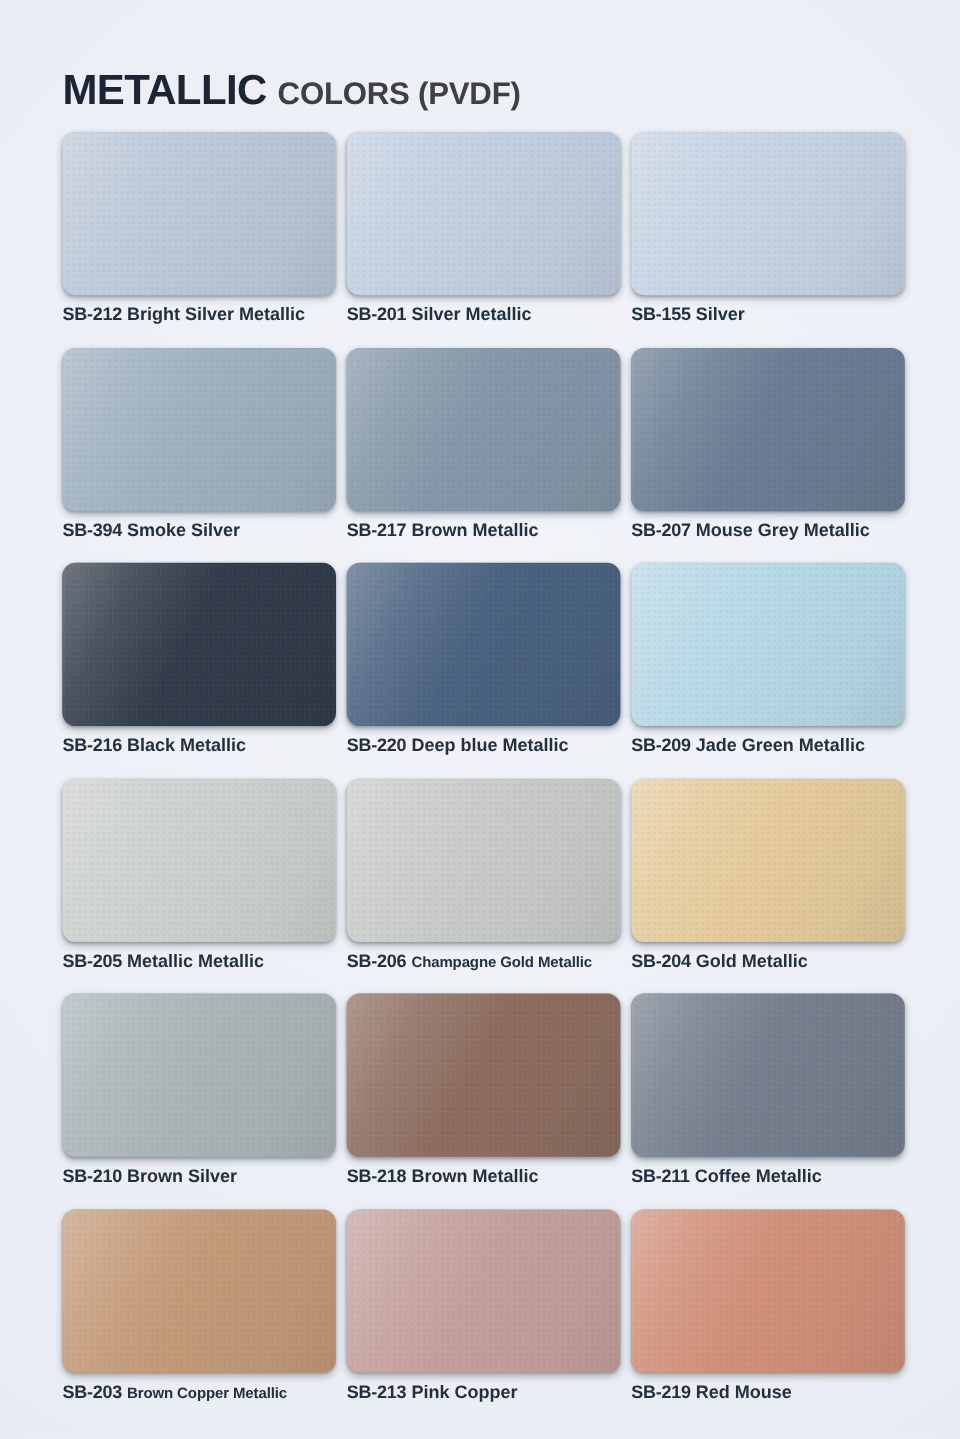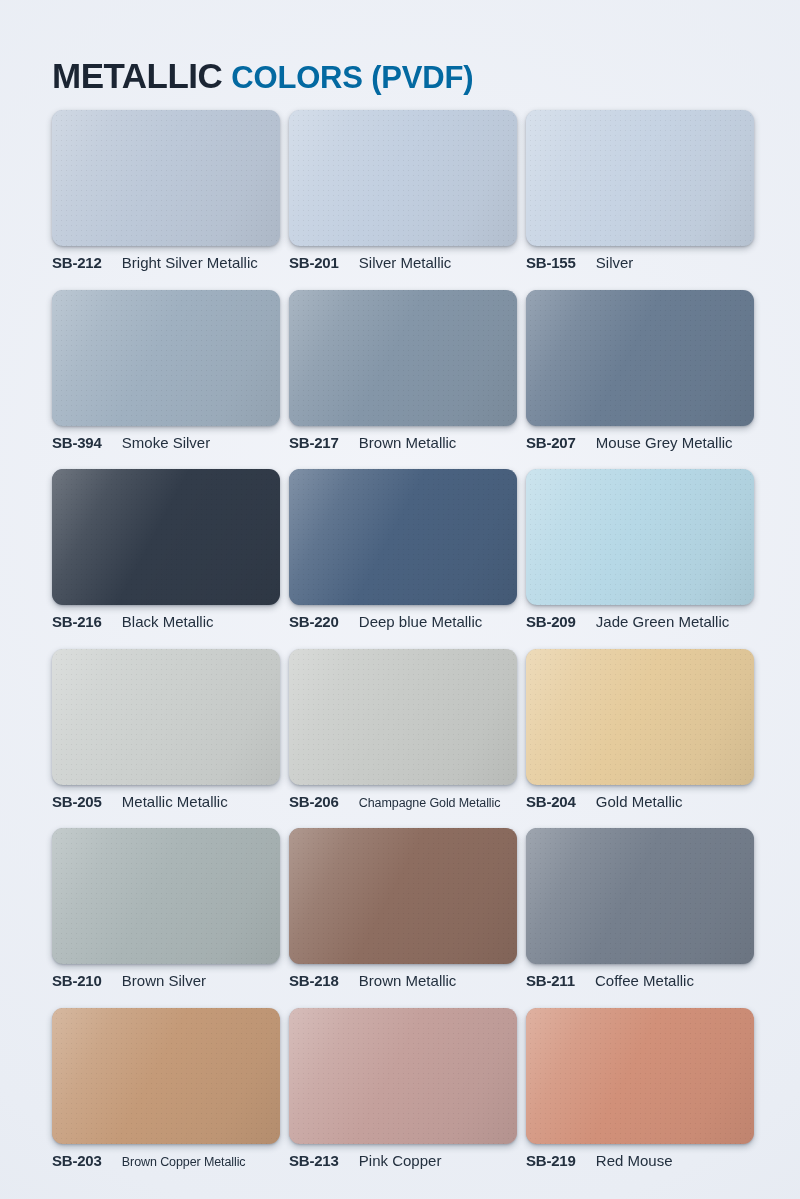--- a/index.html
+++ b/index.html
@@ -43,24 +43,24 @@
     margin-bottom: 6px;
   }
   .title-main {
     font-size: 35px;
     font-weight: bold;
     letter-spacing: -0.5px;
     color: #1b2533;
     line-height: 1;
   }
   .title-sub {
-    font-size: 31px;
+    font-size: 26px;
     font-weight: bold;
     letter-spacing: -0.2px;
-    color: #0369a1;
+    color: #404040;
     line-height: 1;
   }
 
   
   .grid {
     display: grid;
     grid-template-columns: repeat(3, 237px);
     column-gap: 0px;
     row-gap: 0px;
   }
@@ -121,22 +121,21 @@
     color: #23303f;
     white-space: nowrap;
     line-height: 1.1;
   }
   .caption .code {
     font-weight: bold;
     letter-spacing: -0.2px;
     text-align: right;
   }
   .caption .cname {
-    font-weight: normal;
-    margin-left: 16px;
+    font-weight: bold;
   }
   .caption.tight .code { font-size: 15px; }
   .caption.tight .cname { font-size: 12.5px; letter-spacing: -0.1px; }
 </style>
 </head>
 <body>
 
 <div class="page"></div>
 
 <div class="sheet">

